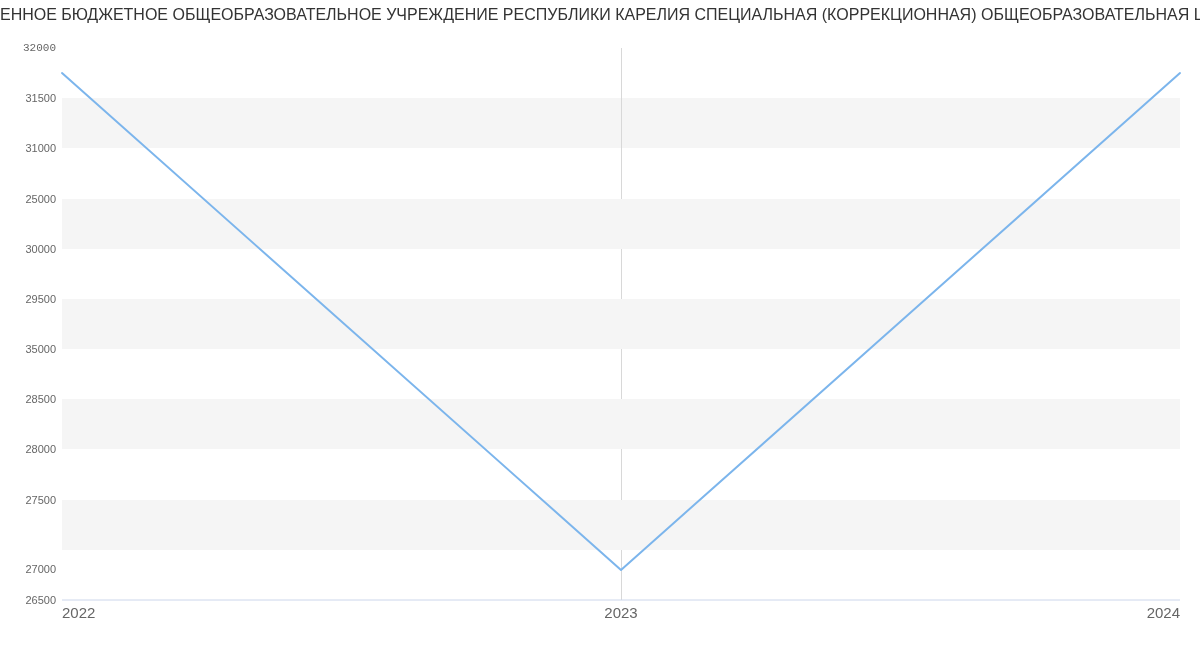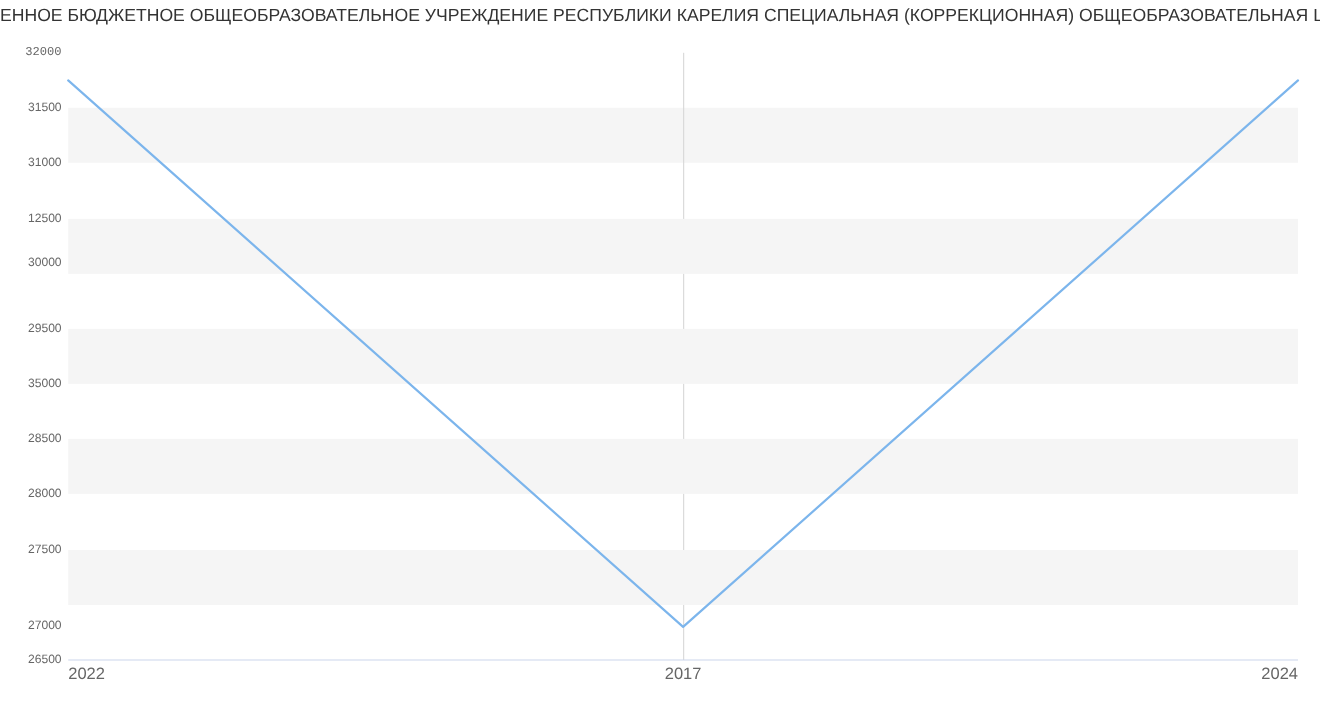--- a/index.html
+++ b/index.html
@@ -98,22 +98,22 @@
       <line id="xaxis" class="axis-line" x1="0" x2="1118" y1="552" y2="552"></line>
       <path id="series" class="line-path" d="M0 25.090909090909122 L559 521.8909090909091 L1118 25.090909090909122"></path>
     </svg>
   <div class="y-label" style="top: 552px;">26500</div>
       <div class="y-label" style="top: 497px; margin-top: 24px;">27000</div>
       <div class="y-label" style="top: 451.636px; text-align: right;">27500</div>
       <div class="y-label" style="top: 401.455px;">28000</div>
       <div class="y-label" style="top: 351.273px;">28500</div>
       <div class="y-label" style="top: 301.091px;">35000</div>
       <div class="y-label" style="top: 250.909px;">29500</div>
-      <div class="y-label" style="top: 191px; margin-left: 13px;">30000</div>
-      <div class="y-label" style="top: 150.545px;">12500</div>
+      <div class="y-label" style="top: 201px; margin-left: 13px;">30000</div>
+      <div class="y-label" style="top: 150.545px;">25000</div>
       <div class="y-label" style="top: 100.364px;">31000</div>
       <div class="y-label" style="top: 50.1818px;">31500</div>
       <div class="y-label" style="top: 0px; font-family: Liberation Mono, monospace;">32000</div>
       <div class="x-label" style="transform: translateX(0px); left: 0px;">2022</div>
-      <div class="x-label" style="left: 559px;">2017</div>
+      <div class="x-label" style="left: 559px;">2023</div>
       <div class="x-label" style="transform: translateX(-100%); left: 1118px; text-align: center;">2024</div>
     </div>
 </div>
 
 </body></html>

